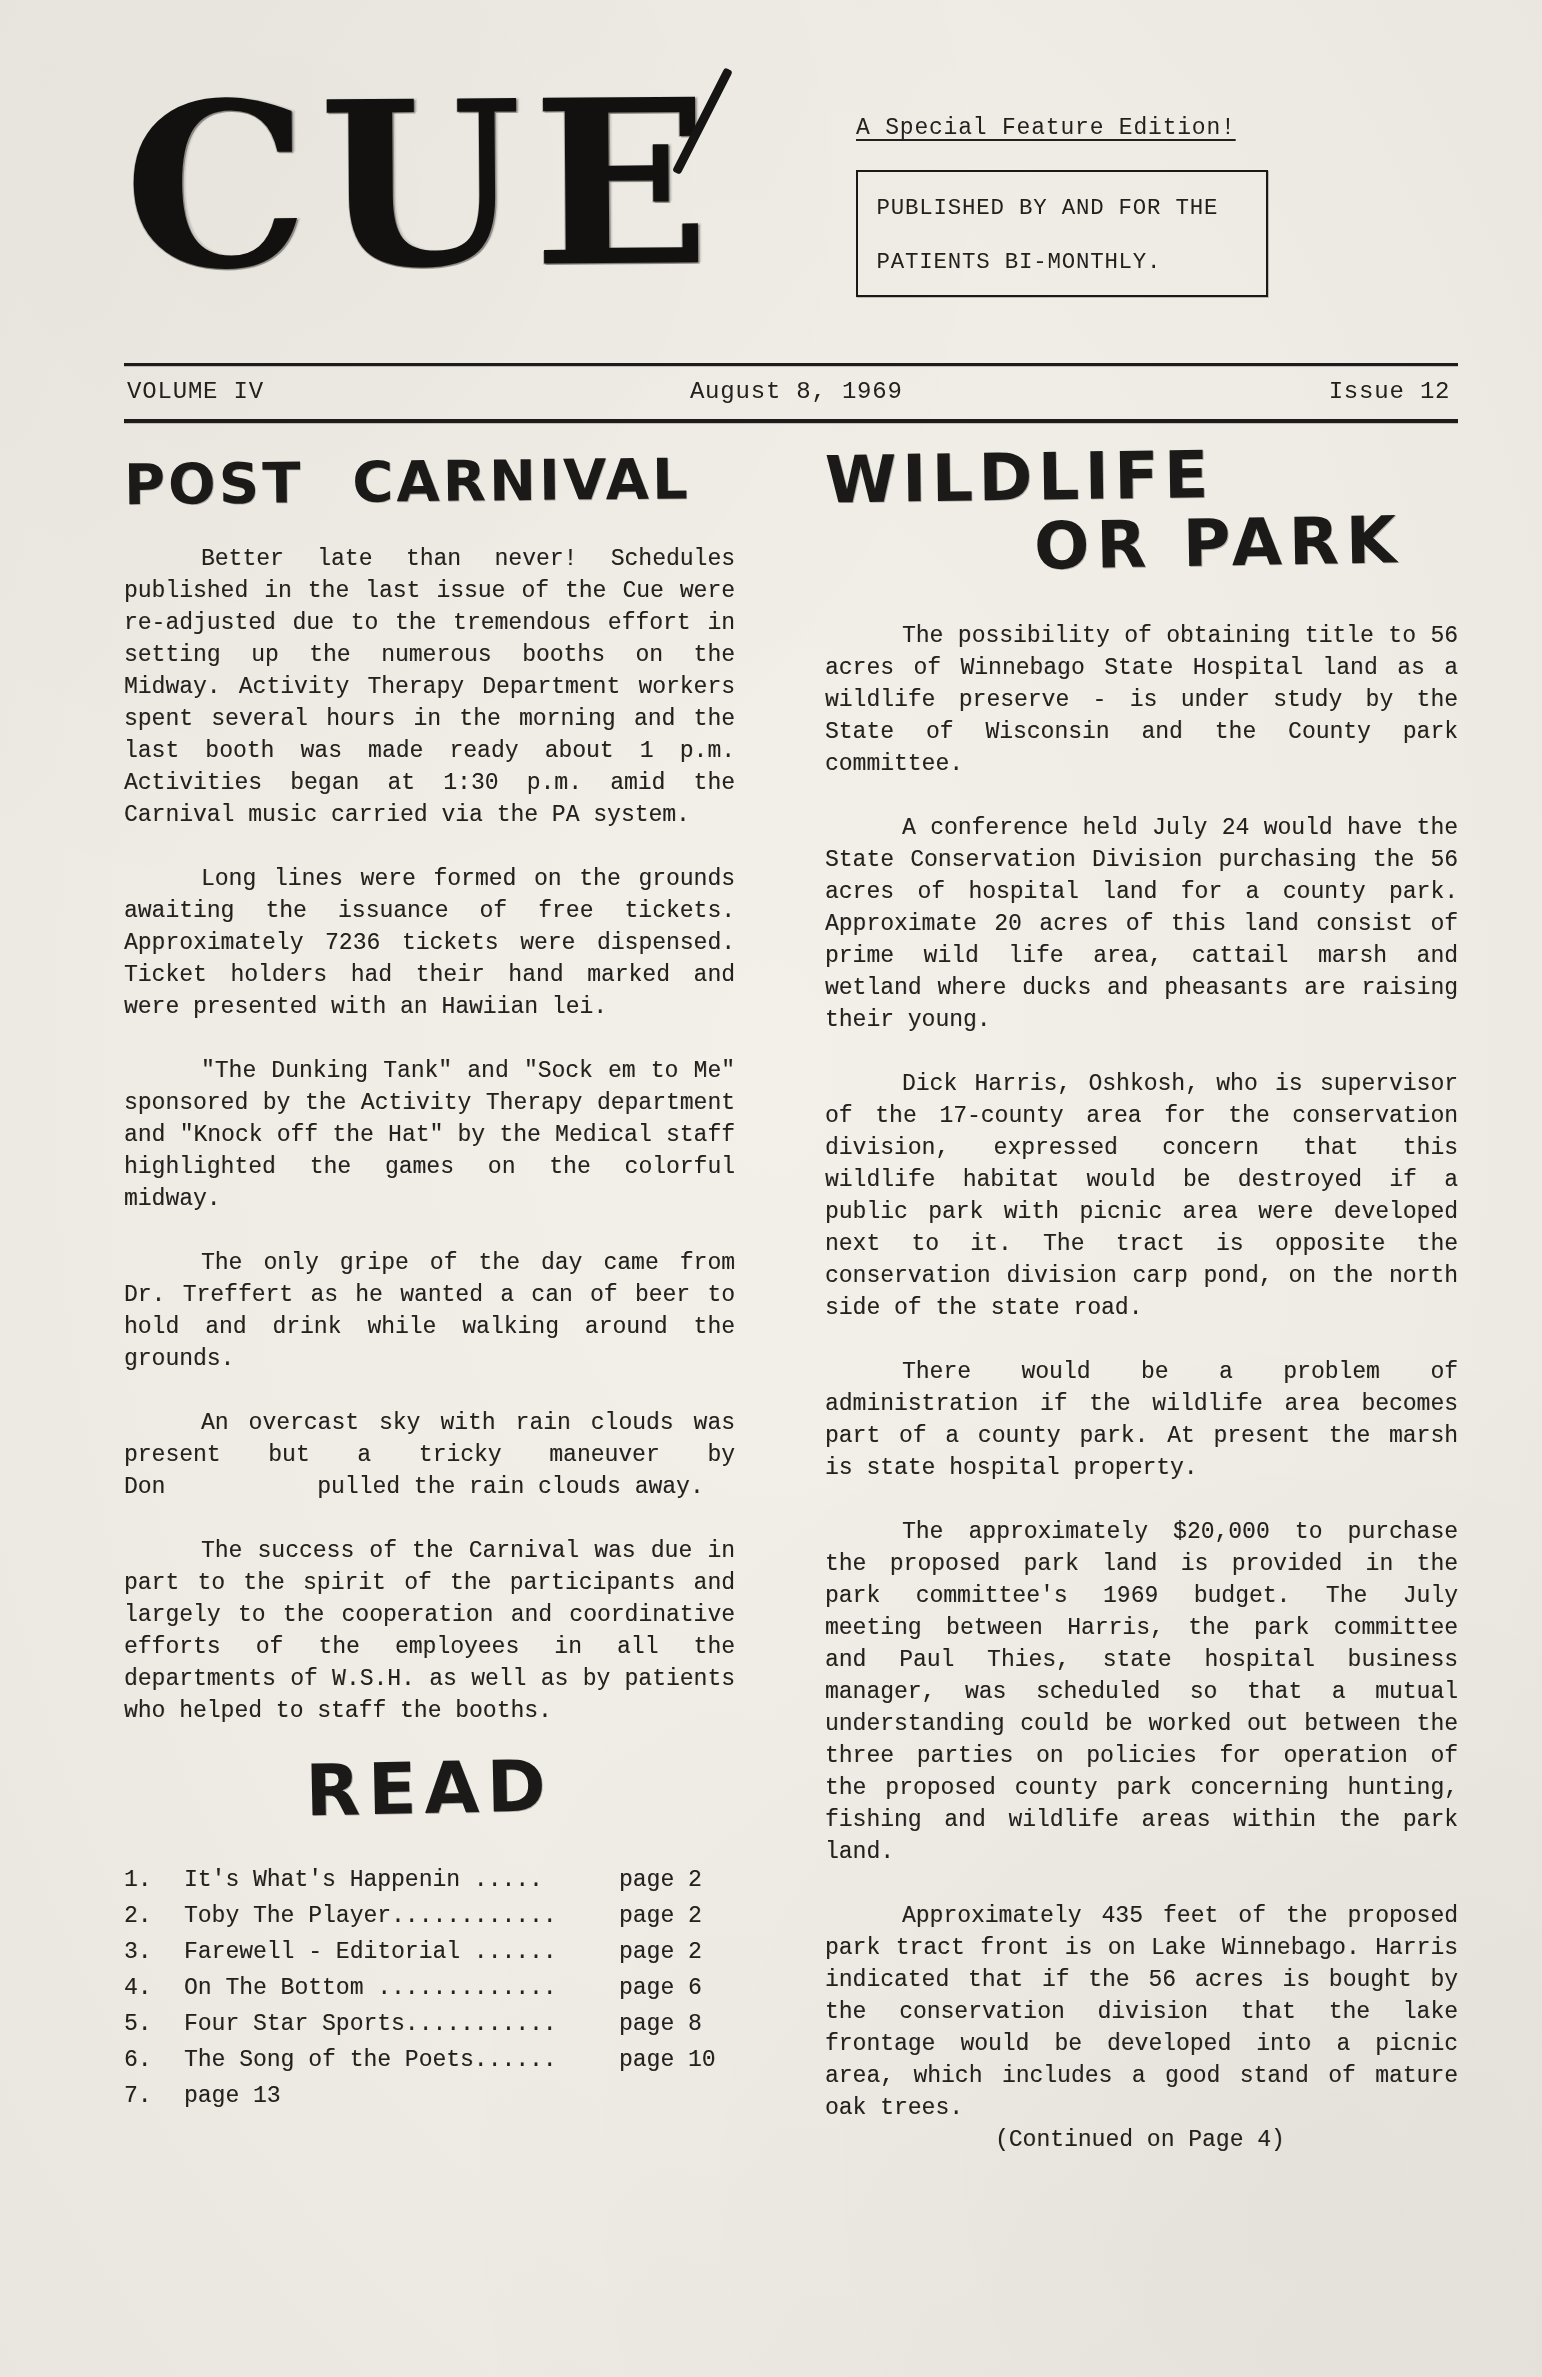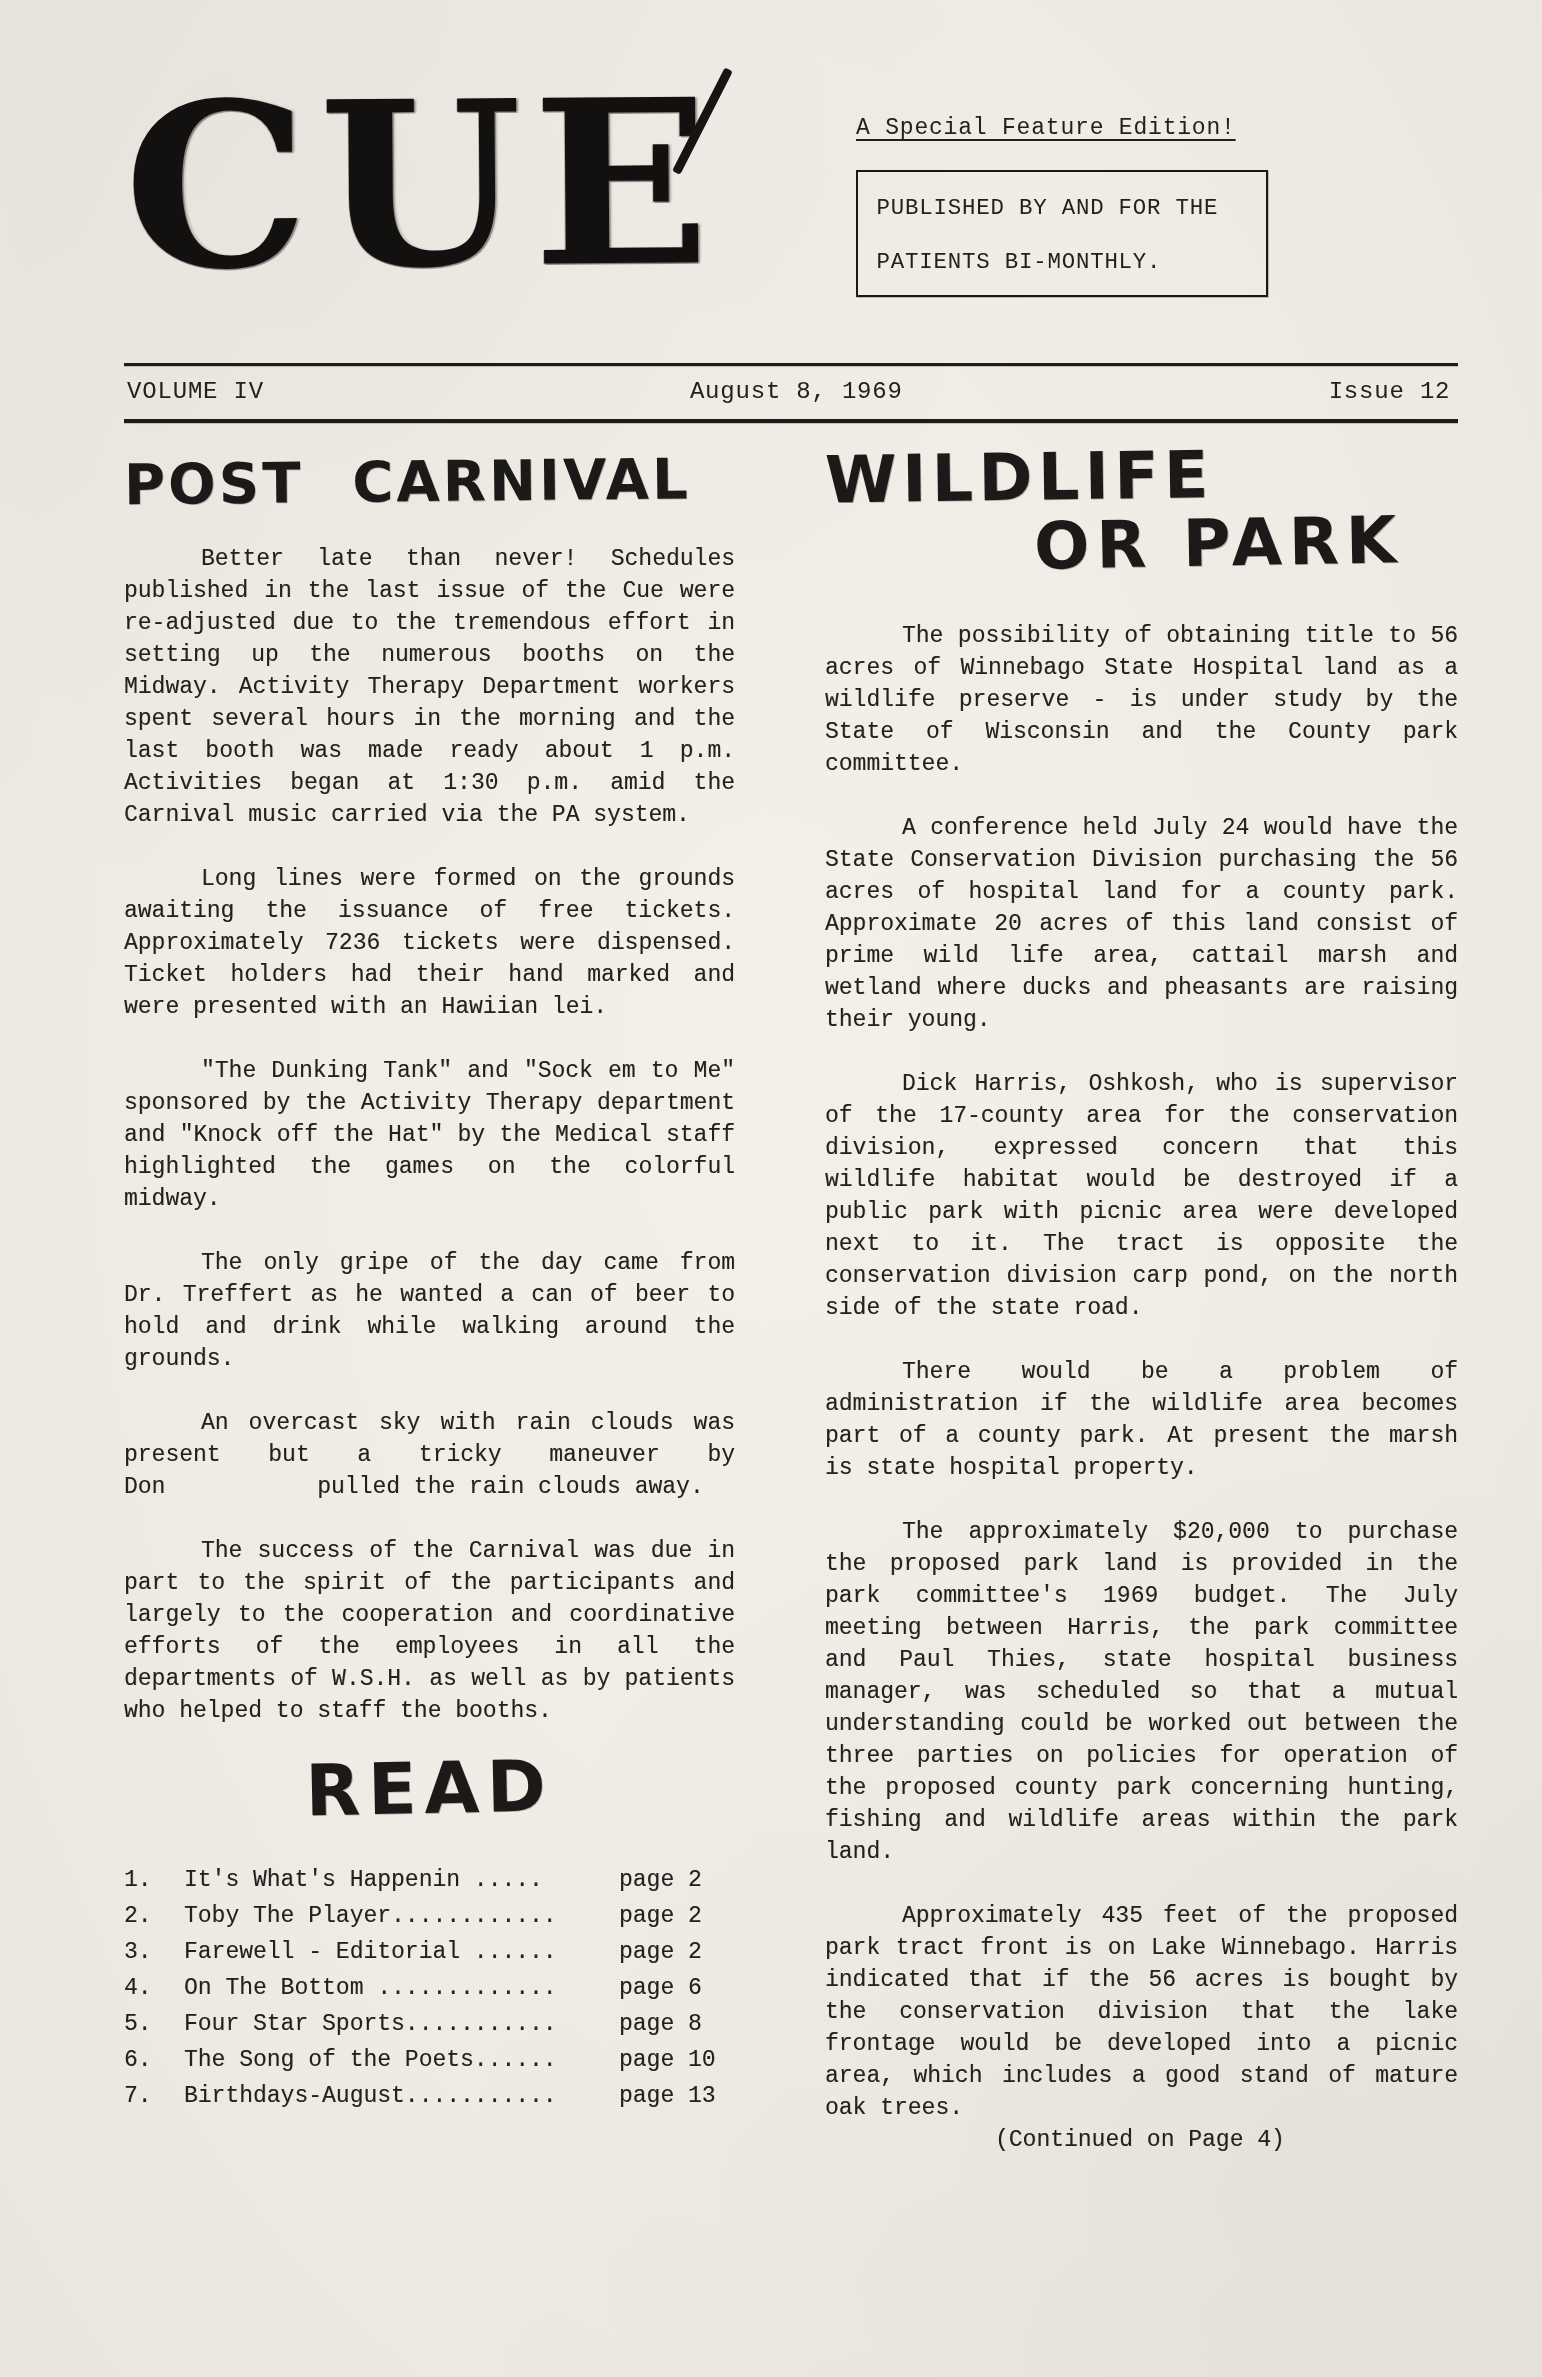--- a/index.html
+++ b/index.html
@@ -234,21 +234,20 @@
           <span class="idx-title">Four Star Sports...........</span>
           <span class="idx-page">page 8</span>
         </div>
         <div class="idx-row">
           <span class="idx-num">6.</span>
           <span class="idx-title">The Song of the Poets......</span>
           <span class="idx-page">page 10</span>
         </div>
         <div class="idx-row">
           <span class="idx-num">7.</span>
-          <span class="idx-title">Birthdays-August...........</span>
           <span class="idx-page">page 13</span>
         </div>
       </div>
     </div>
 
     <div class="col-right">
       <div class="right-title">
         <div class="rt1">WILDLIFE</div>
         <div class="rt2">OR PARK</div>
       </div>

